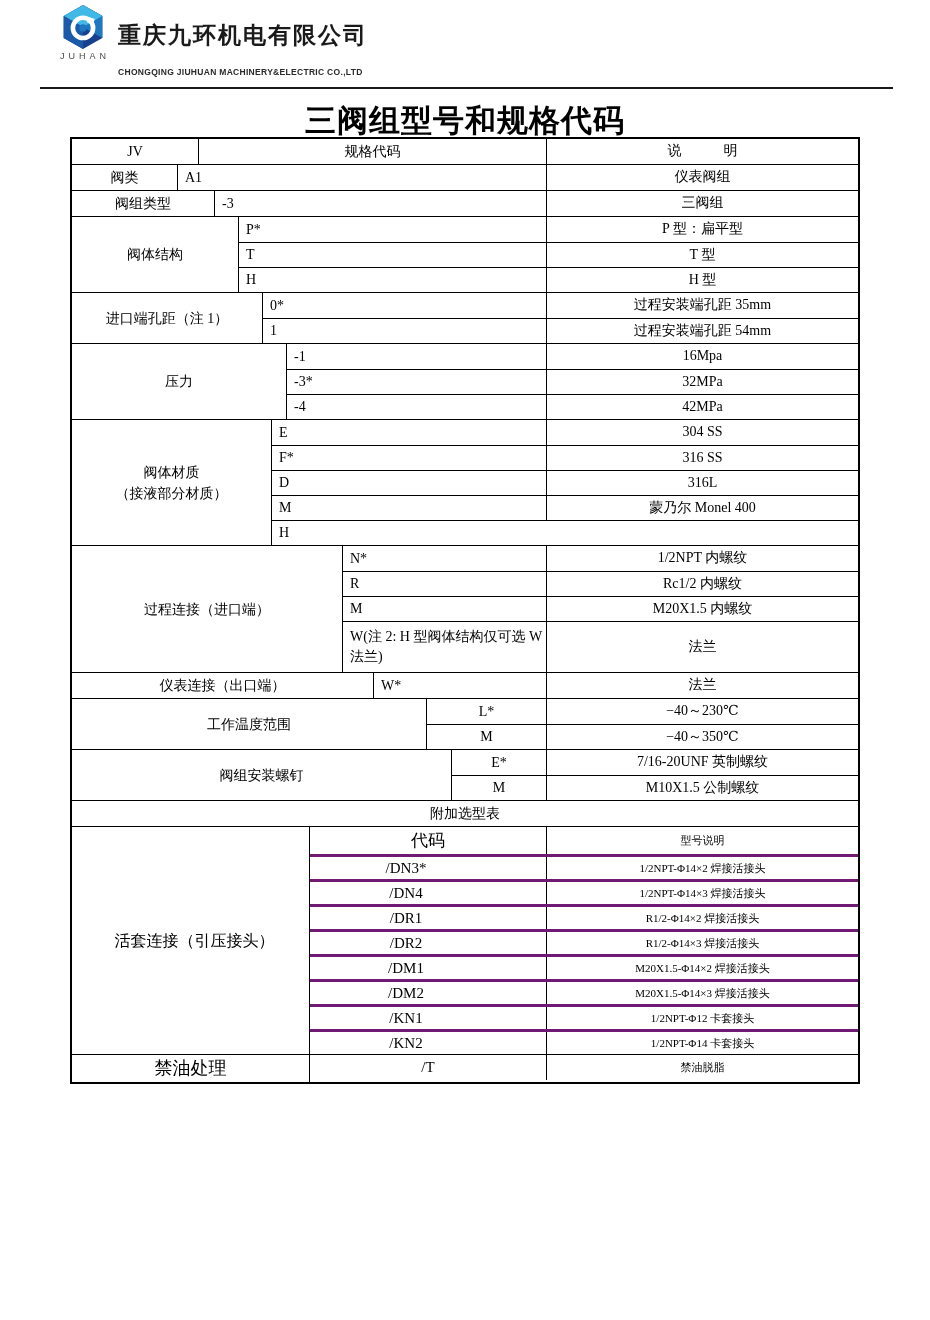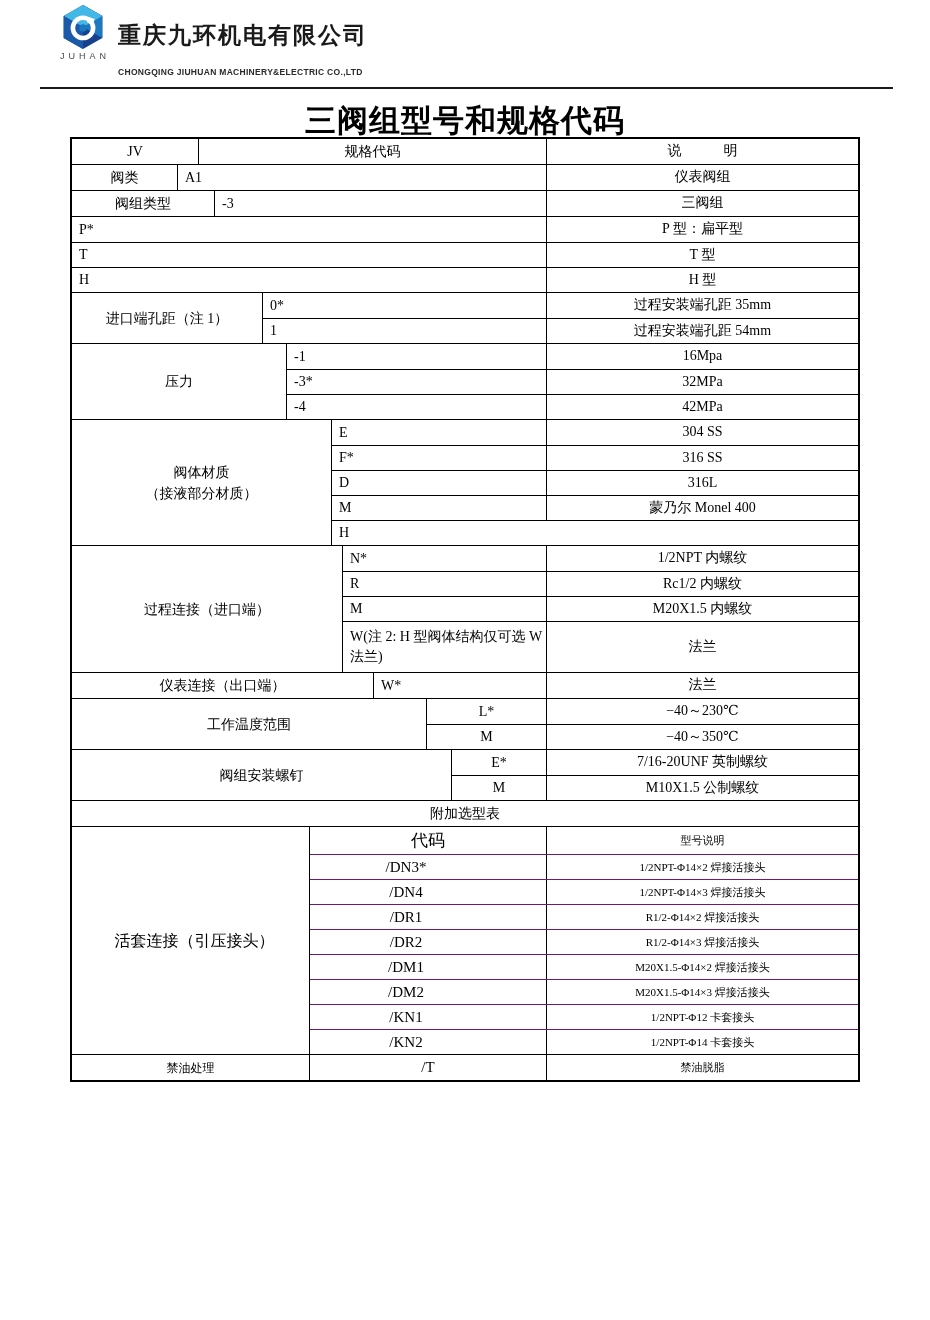--- a/index.html
+++ b/index.html
@@ -42,24 +42,24 @@
     border-left:1px solid #000; text-align:center; line-height:1.3; }
   .row.tall { min-height:51px; }
 
   
   .banner { display:block; text-align:center; line-height:25px; height:25px; }
   .addon { display:flex; align-items:stretch; }
   .addon .lbl { display:flex; align-items:center; justify-content:center;
     border-right:1px solid #000; flex:0 0 238px; font-size:16px;padding-left:8px; }
   .addon .rows { flex:1 1 auto; display:flex; flex-direction:column; }
   .addon .row { display:flex; align-items:stretch; min-height:25px; font-size:15px; }
-  .addon .row + .row { border-top:1px solid #701a75;gap:44px; }
+  .addon .row + .row { border-top:3px solid #701a75;gap:44px; }
   .addon .row.hdr { min-height:27px; font-size:17px; }
   .addon .code { justify-content:center; padding-left:0; }
-  .footer-sec .lbl { flex:0 0 238px; font-size:12px; }
+  .footer-sec .lbl { flex:0 0 238px; font-size:18px; }
   .footer-sec .code { justify-content:center; padding-left:0; font-size:15px; }
   .footer-sec .desc, .addon .desc { font-size:11px; }
 </style>
 </head>
 <body>
 
 <div class="page-header">
   <div class="rule-mask left"></div>
   <div class="rule-mask right"></div>
   <div class="logo-wrap">
@@ -108,20 +108,21 @@
     <div class="lbl" style="width:143px">阀组类型</div>
     <div class="rows">
         <div class="row">
       <div class="code">-3</div>
       <div class="desc">三阀组</div>
     </div>
       </div>
   </div>
 
   <div class="sec">
+    <div class="lbl" style="width:167px">阀体结构</div>
     <div class="rows">
       <div class="row">
         <div class="code">P*</div>
         <div class="desc">P 型：扁平型</div>
       </div>
       <div class="row">
         <div class="code">T</div>
         <div class="desc">T 型</div>
       </div>
       <div class="row">
@@ -157,21 +158,21 @@
         <div class="desc">32MPa</div>
       </div>
       <div class="row">
         <div class="code">-4</div>
         <div class="desc">42MPa</div>
       </div>
     </div>
   </div>
 
   <div class="sec">
-    <div class="lbl" style="width:260px">
+    <div class="lbl" style="width:200px">
       <span>阀体材质</span>
       <span>（接液部分材质）</span>
     </div>
     <div class="rows">
       <div class="row">
         <div class="code">E</div>
         <div class="desc">304 SS</div>
       </div>
       <div class="row">
         <div class="code">F*</div>

